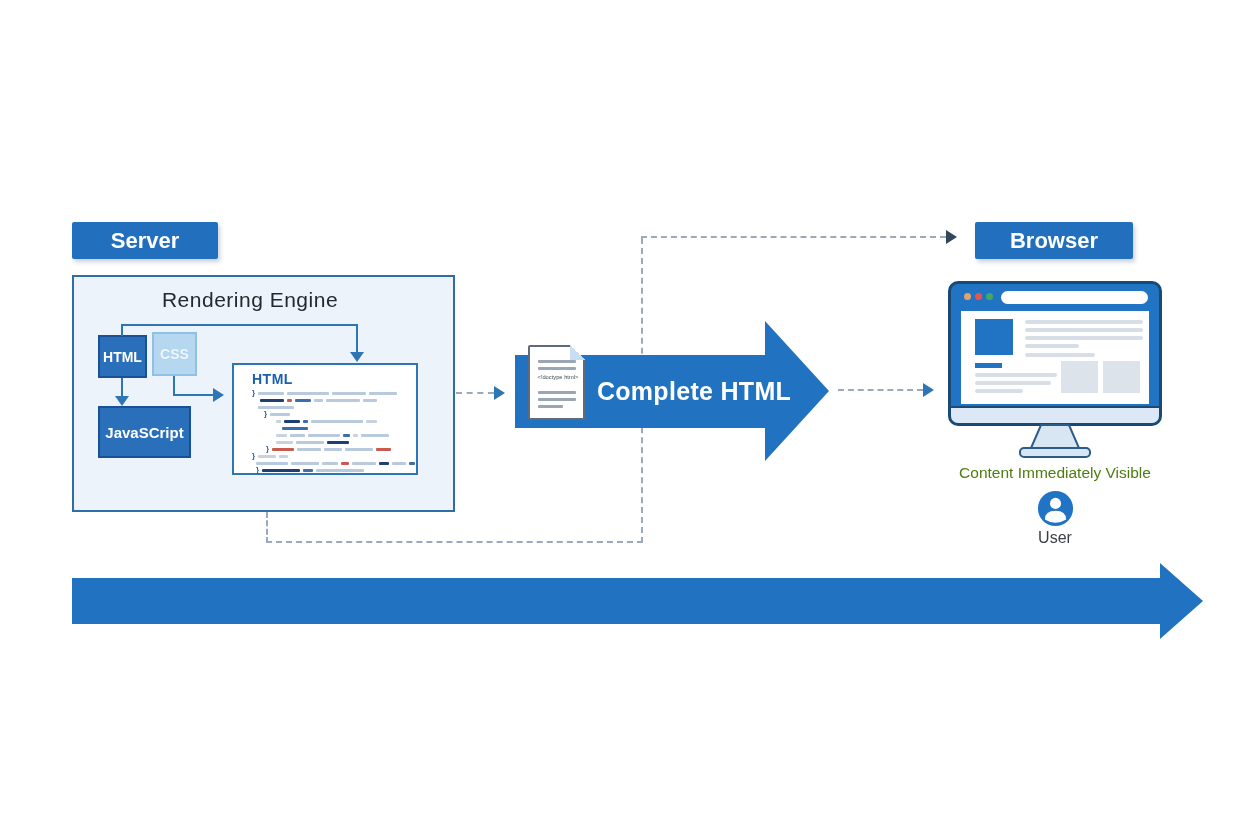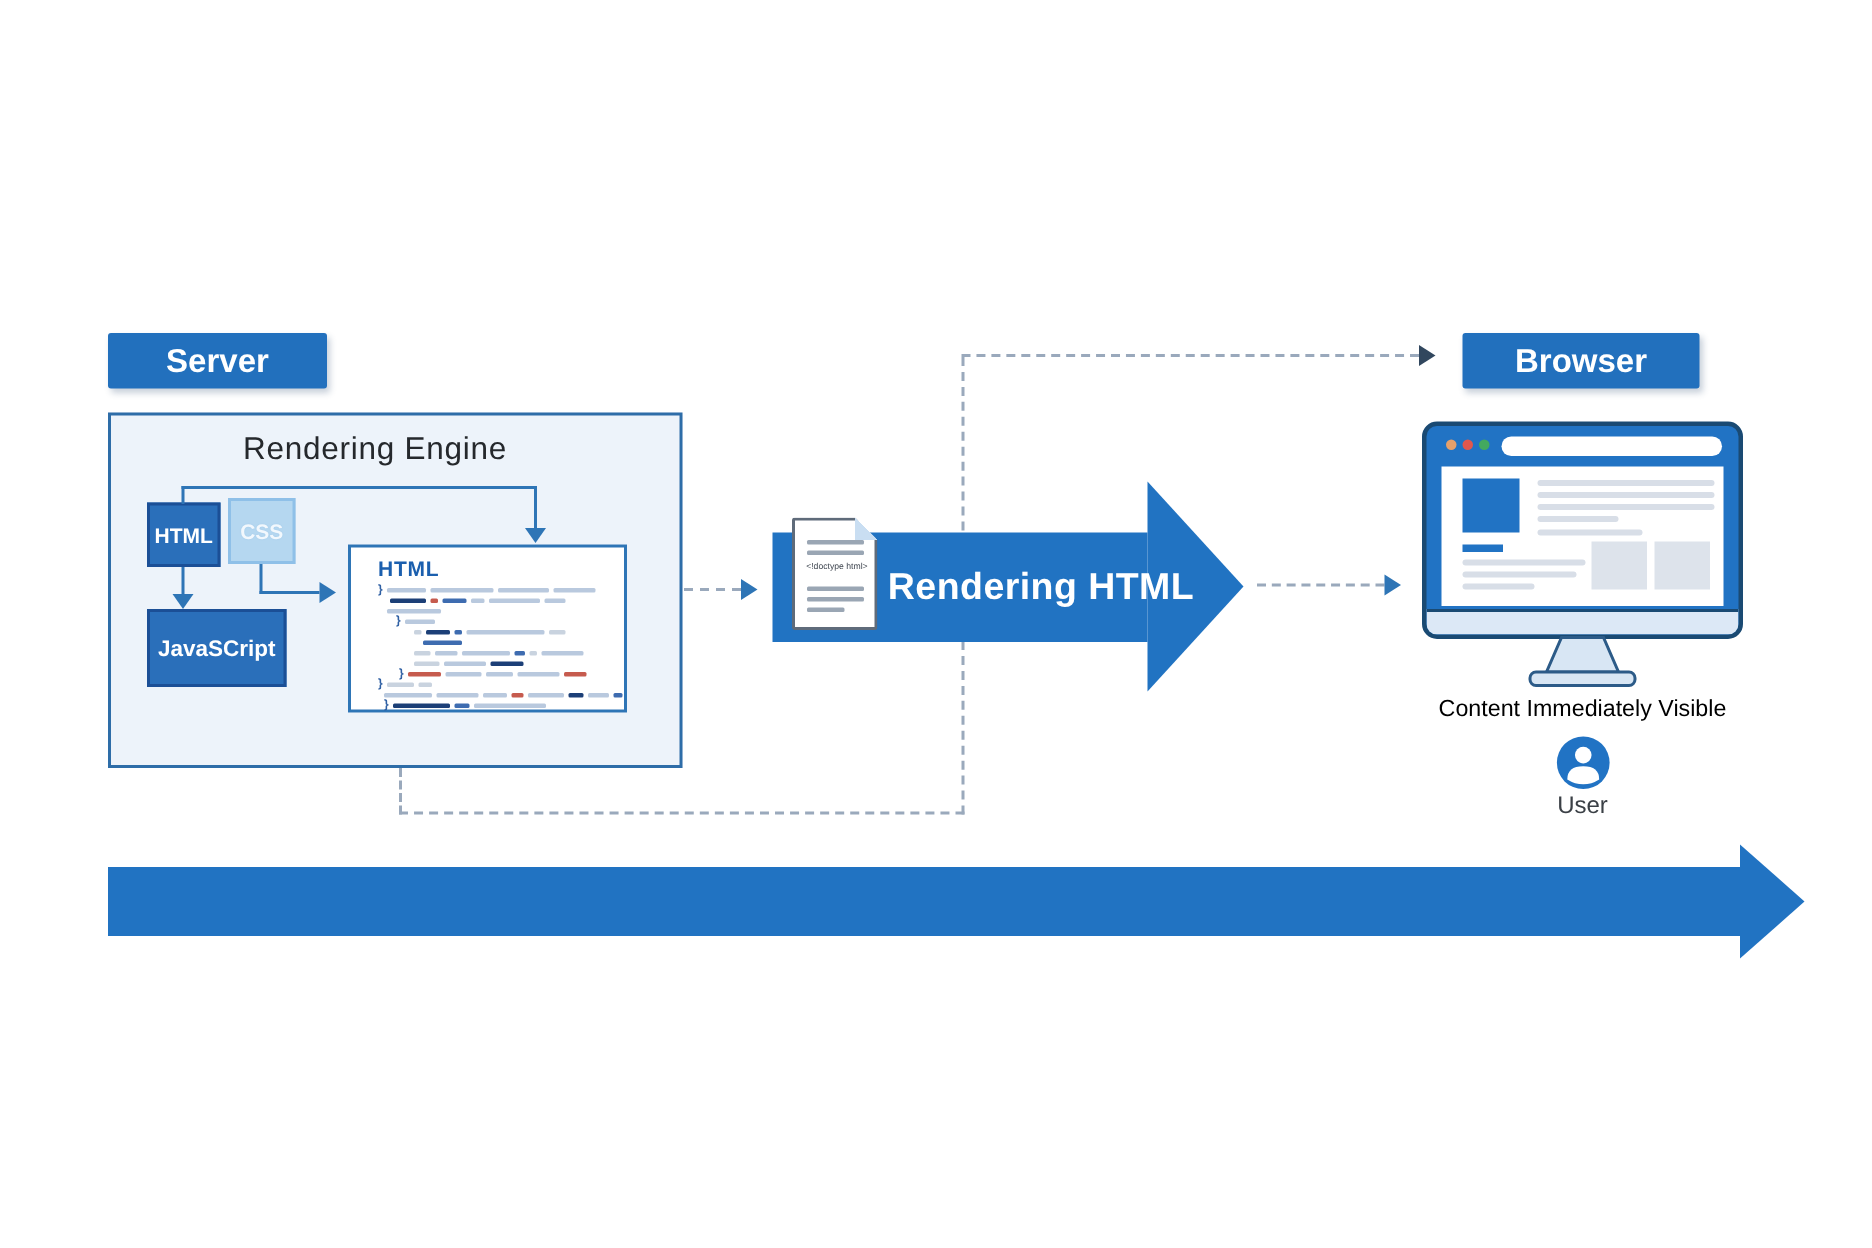--- a/index.html
+++ b/index.html
@@ -77,21 +77,21 @@
   .m-screen { position:absolute; left:10px; top:27px; width:188px; height:93px; background:#ffffff; }
   .m-chin { position:absolute; left:0; right:0; bottom:0; height:17px;
             background:#dce8f6; border-top:2px solid #1a4a73; }
   .m-img { position:absolute; left:14px; top:8px; width:38px; height:36px; background:#2173c4; }
   .m-bar { position:absolute; height:4px; background:#d8dee7; border-radius:2px; }
   .m-btn { position:absolute; left:14px; top:52px; width:27px; height:5px; background:#2173c4; }
   .m-sq { position:absolute; top:50px; width:37px; height:32px; background:#dde3eb; }
   .stand-svg { position:absolute; left:1005px; top:424px; z-index:2; }
 
   .caption { position:absolute; left:930px; top:464px; width:250px; text-align:center;
-             font-size:15.5px; color:#000000; }
+             font-size:15.5px; color:#4d7c0f; }
   .user-icon { position:absolute; left:1037px; top:490px; width:37px; height:37px; }
   .user-label { position:absolute; left:1005px; top:529px; width:100px; text-align:center;
                 font-size:16px; color:#3b4046; }
 
   
   .proc-shaft { position:absolute; left:72px; top:578px; width:1090px; height:46px; background:#2173c2; }
   .proc-head { position:absolute; left:1160px; top:563px; width:0; height:0;
                border-top:38px solid transparent; border-bottom:38px solid transparent;
                border-left:43px solid #2173c2; }
   .proc-label { position:absolute; left:72px; top:578px; width:1090px; height:46px;
@@ -222,21 +222,21 @@
           <span class="brace">}</span>
           <span class="seg" style="width: 38px; background: rgb(28, 63, 119);"></span>
           <span class="seg" style="width: 10px; background: rgb(62, 108, 176);"></span>
           <span class="seg" style="width: 48px; background: rgb(185, 201, 222);"></span>
         </div>
       </div>
   </div>
 
   <div class="big-arrow-shaft"></div>
   <div class="big-arrow-head"></div>
-  <div class="big-arrow-label">Rendering HTML</div>
+  <div class="big-arrow-label">Complete HTML</div>
 
   <div class="doc">
     <div class="doc-line" style="top:13px; width:38px;"></div>
     <div class="doc-line" style="top:20px; width:38px;"></div>
     <div class="doc-text">&lt;!doctype html&gt;</div>
     <div class="doc-line" style="top:44px; width:38px;"></div>
     <div class="doc-line" style="top:51px; width:38px;"></div>
     <div class="doc-line" style="top:58px; width:25px;"></div>
   </div>
   <div style="position:absolute; left:570px; top:345px; width:15px; height:15px; z-index:3;

